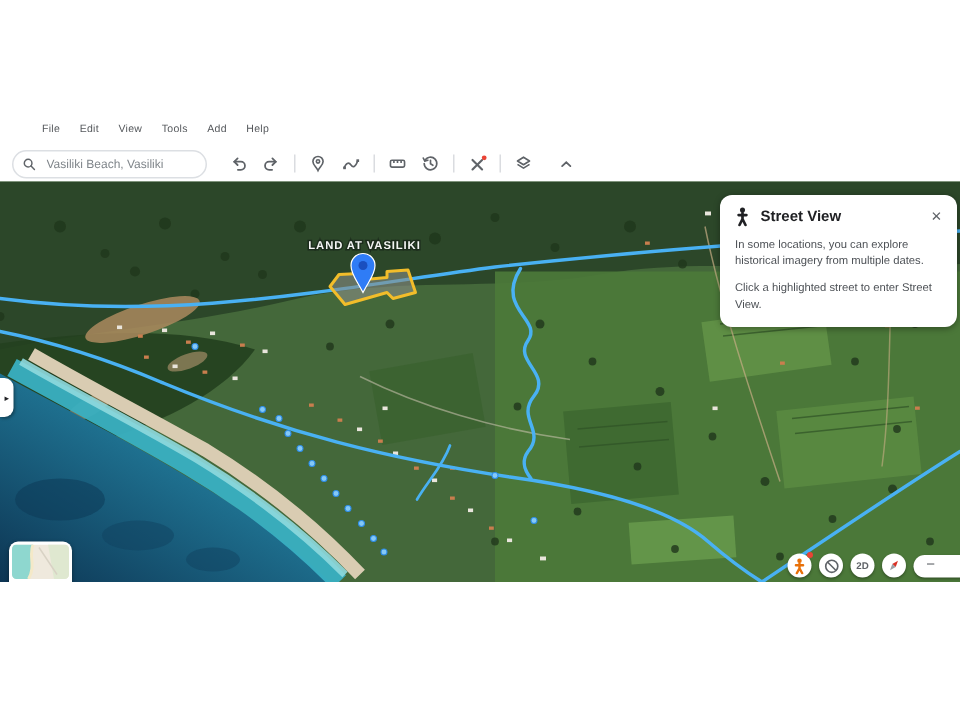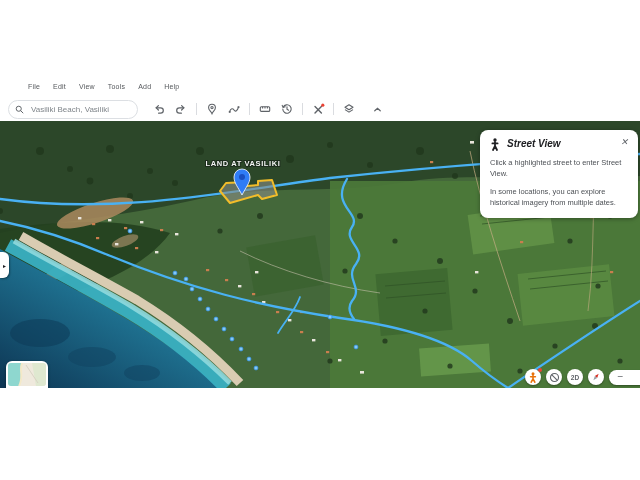--- a/index.html
+++ b/index.html
@@ -43,21 +43,21 @@
         display:flex;align-items:center;justify-content:center;position:relative;}
   .cbtn .badge{position:absolute;top:-1px;right:-1px;width:4px;height:4px;border-radius:50%;background:#ea4335;}
   .mode{font-size:6.5px;font-weight:bold;color:#5f6368;}
   .zoompill{height:15px;width:46px;background:#fff;border-radius:8px;box-shadow:0 1px 2px rgba(0,0,0,.35);
             display:flex;align-items:center;justify-content:space-around;}
   .zoompill span{font-size:10px;color:#5f6368;line-height:1;}
 
   
   .svcard{position:absolute;left:480px;top:130px;width:158px;background:#fff;border-radius:8px;
           box-shadow:0 1px 4px rgba(0,0,0,.35);padding:8px 10px 9px;box-sizing:border-box;}
-  .svcard .hdr{display:flex;font-style:italic;}
+  .svcard .hdr{display:flex;align-items:center;}
   .svcard .hdr .ttl{font-size:10px;font-weight:bold;color:#202124;margin-left:7px;flex:1;}
   .svcard .hdr .x{font-size:9px;color:#5f6368;line-height:1;cursor:default;}
   .svcard p{margin:7px 0 0;font-size:7.5px;line-height:1.45;color:#4d5156;}
 </style>
 </head>
 <body>
 
 <div class="page">
 
   <div class="header">
@@ -358,17 +358,17 @@
 
   <div class="svcard">
     <div class="hdr">
       <svg width="10" height="13" viewBox="0 0 10 13" stroke="#202124" stroke-width="1.8" stroke-linecap="round" fill="#202124">
         <circle cx="5" cy="2" r="1.7" stroke="none"></circle>
         <path d="M5,4 V8 M2.4,5.4 H7.6 M5,8 L3,12 M5,8 L7,12" fill="none"></path>
       </svg>
       <span class="ttl">Street View</span>
       <span class="x">✕</span>
     </div>
+    <p>In some locations, you can explore historical imagery from multiple dates.</p>
     <p>Click a highlighted street to enter Street View.</p>
-    <p>In some locations, you can explore historical imagery from multiple dates.</p>
   </div>
 
 </div>
 
 </body></html>

